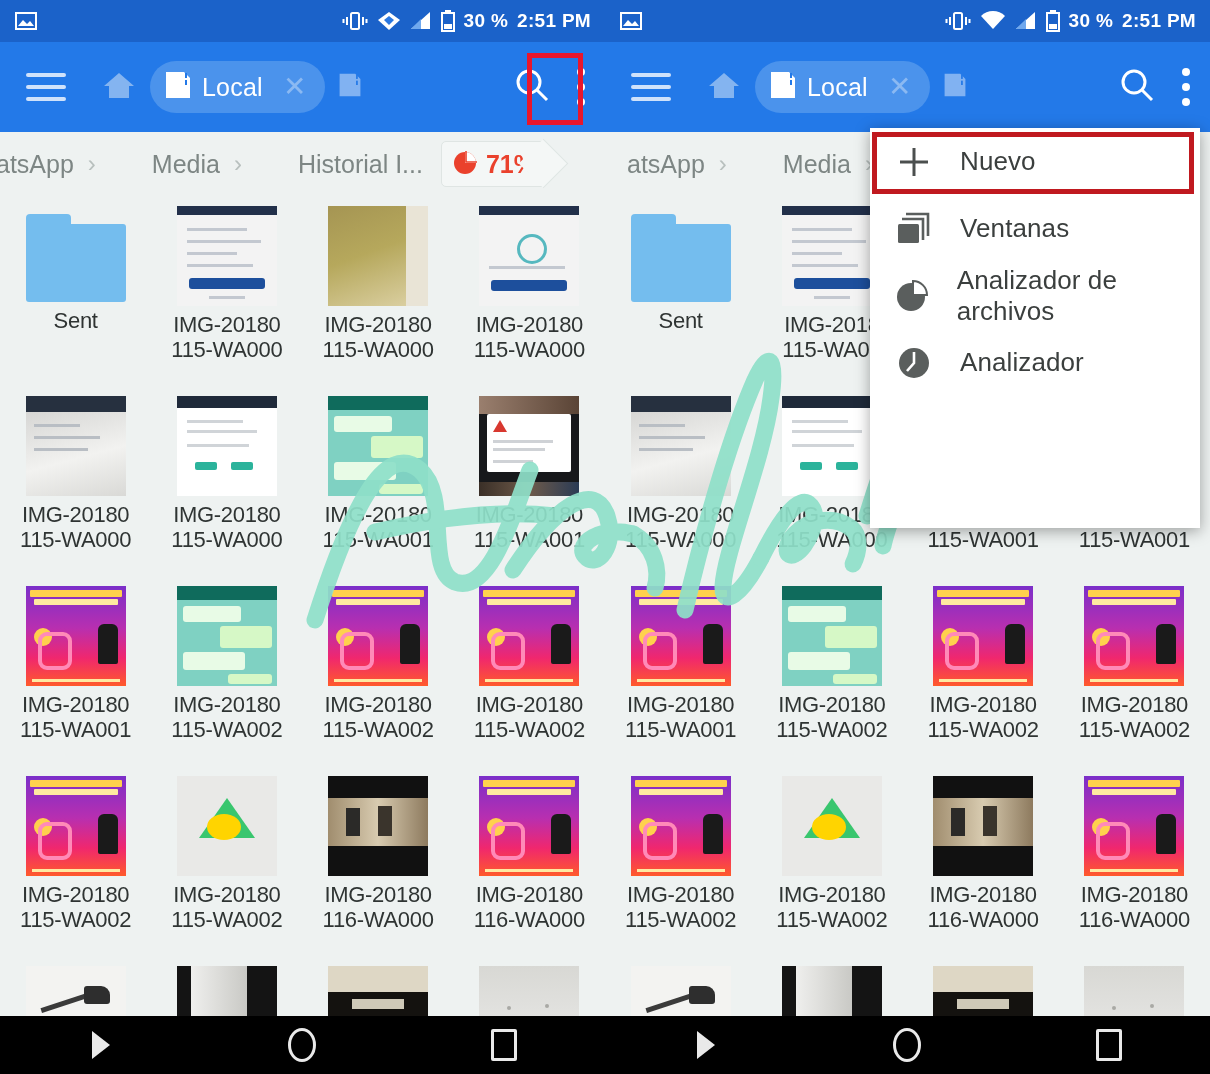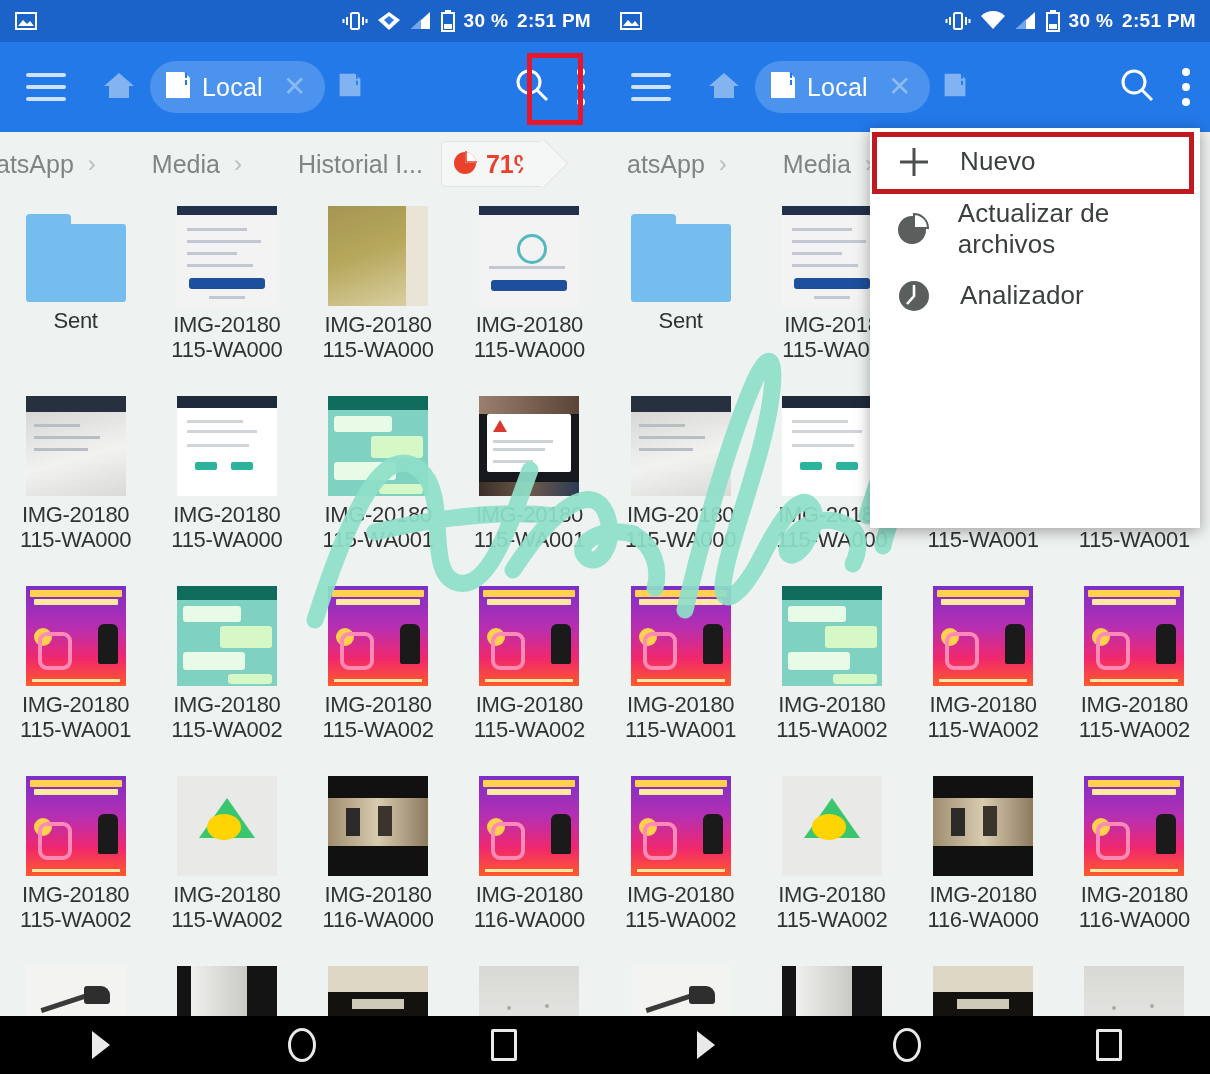--- a/index.html
+++ b/index.html
@@ -839,29 +839,39 @@
         <svg width="36" height="36" viewBox="0 0 36 36">
             <line x1="18" y1="4" x2="18" y2="32" stroke="#4b4f4e" stroke-width="3"></line>
             <line x1="4" y1="18" x2="32" y2="18" stroke="#4b4f4e" stroke-width="3"></line>
           </svg>
       </span>
       <span class="mlabel">Nuevo</span>
     </div>
 
 
 
+    <div class="mi">
+      <span class="micon">
+        <svg width="36" height="34" viewBox="0 0 36 34">
+          <path d="M10 2 H32 V24" fill="none" stroke="#5a5e5d" stroke-width="2.6"></path>
+          <path d="M6 7 H27 V28" fill="none" stroke="#5a5e5d" stroke-width="2.6"></path>
+          <rect x="2" y="12" width="21" height="19" rx="1.5" fill="#5a5e5d"></rect>
+        </svg>
+      </span>
+      <span class="mlabel">Ventanas</span>
+    </div>
 
     <div class="mi">
       <span class="micon">
         <svg width="36" height="36" viewBox="0 0 36 36">
           <circle cx="17" cy="19" r="14" fill="#5a5e5d"></circle>
           <path d="M19 17 L19 3 A14 14 0 0 1 33 17 Z" fill="#fff" stroke="#5a5e5d" stroke-width="2"></path>
         </svg>
       </span>
-      <span class="mlabel">Actualizar de archivos</span>
+      <span class="mlabel">Analizador de archivos</span>
     </div>
 
     <div class="mi">
       <span class="micon">
         <svg width="36" height="36" viewBox="0 0 36 36">
           <circle cx="18" cy="18" r="15" fill="#5a5e5d"></circle>
           <path d="M18 7 L18 18 L11 26" fill="none" stroke="#fff" stroke-width="2.6"></path>
         </svg>
       </span>
       <span class="mlabel">Analizador</span>

